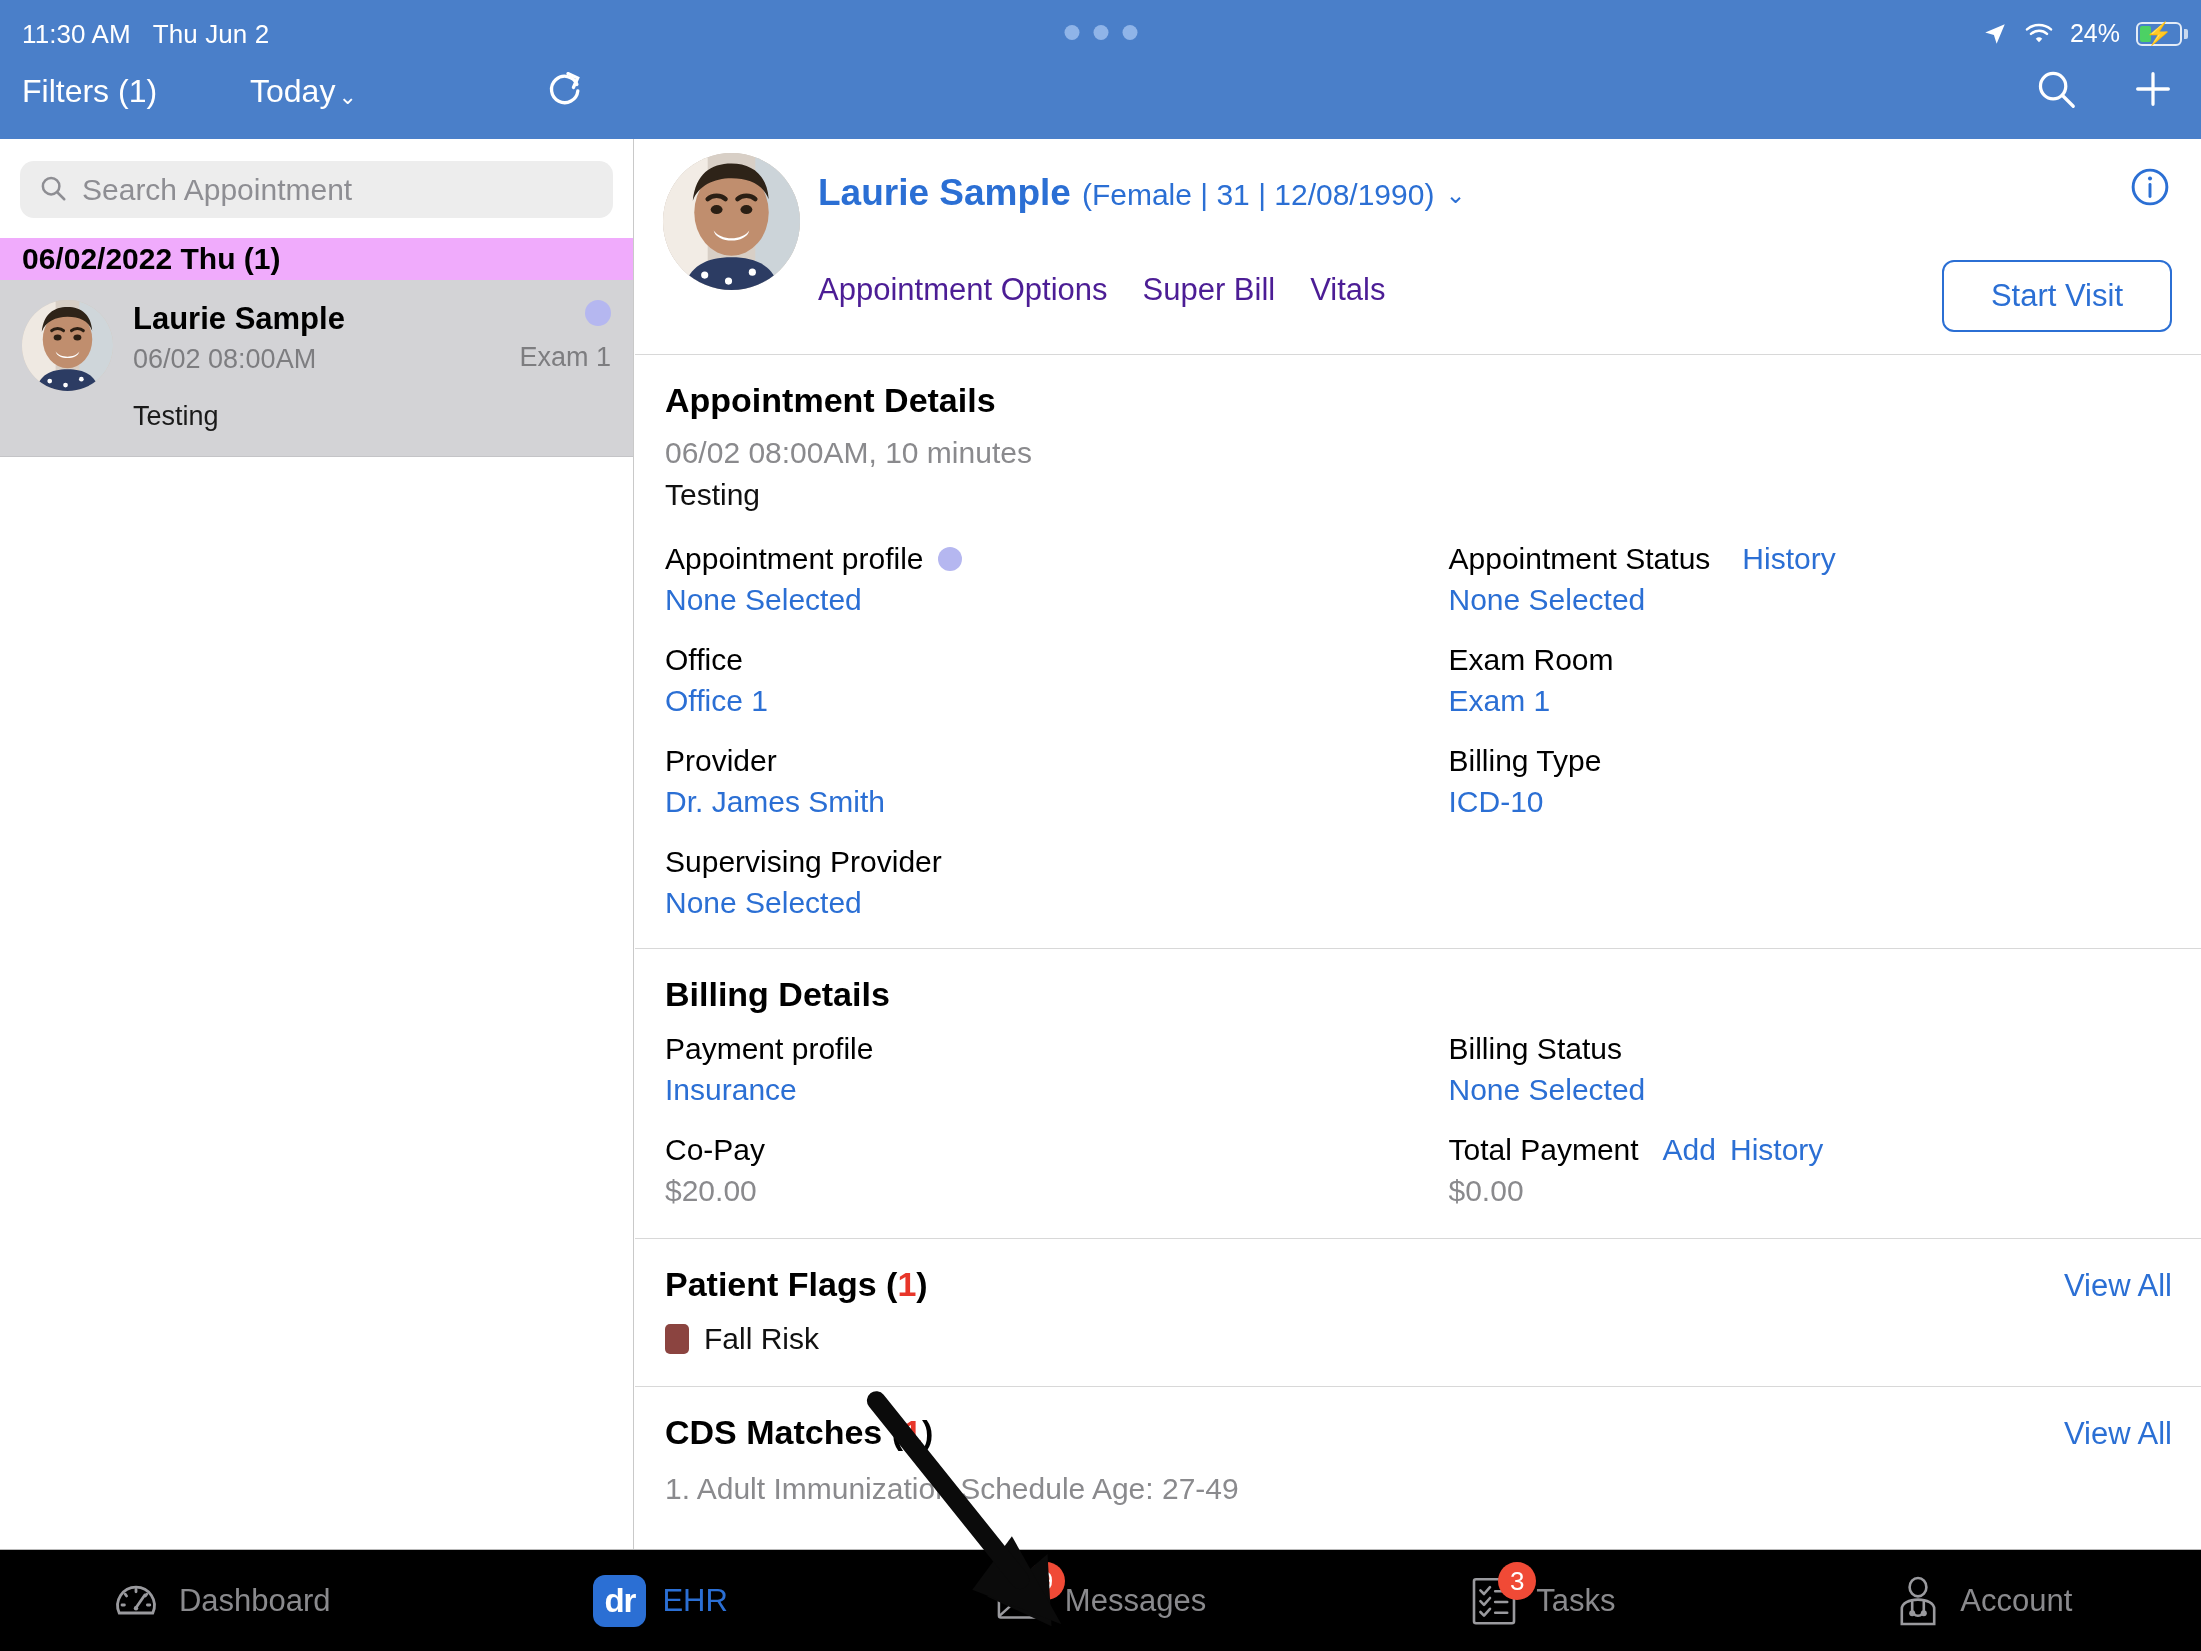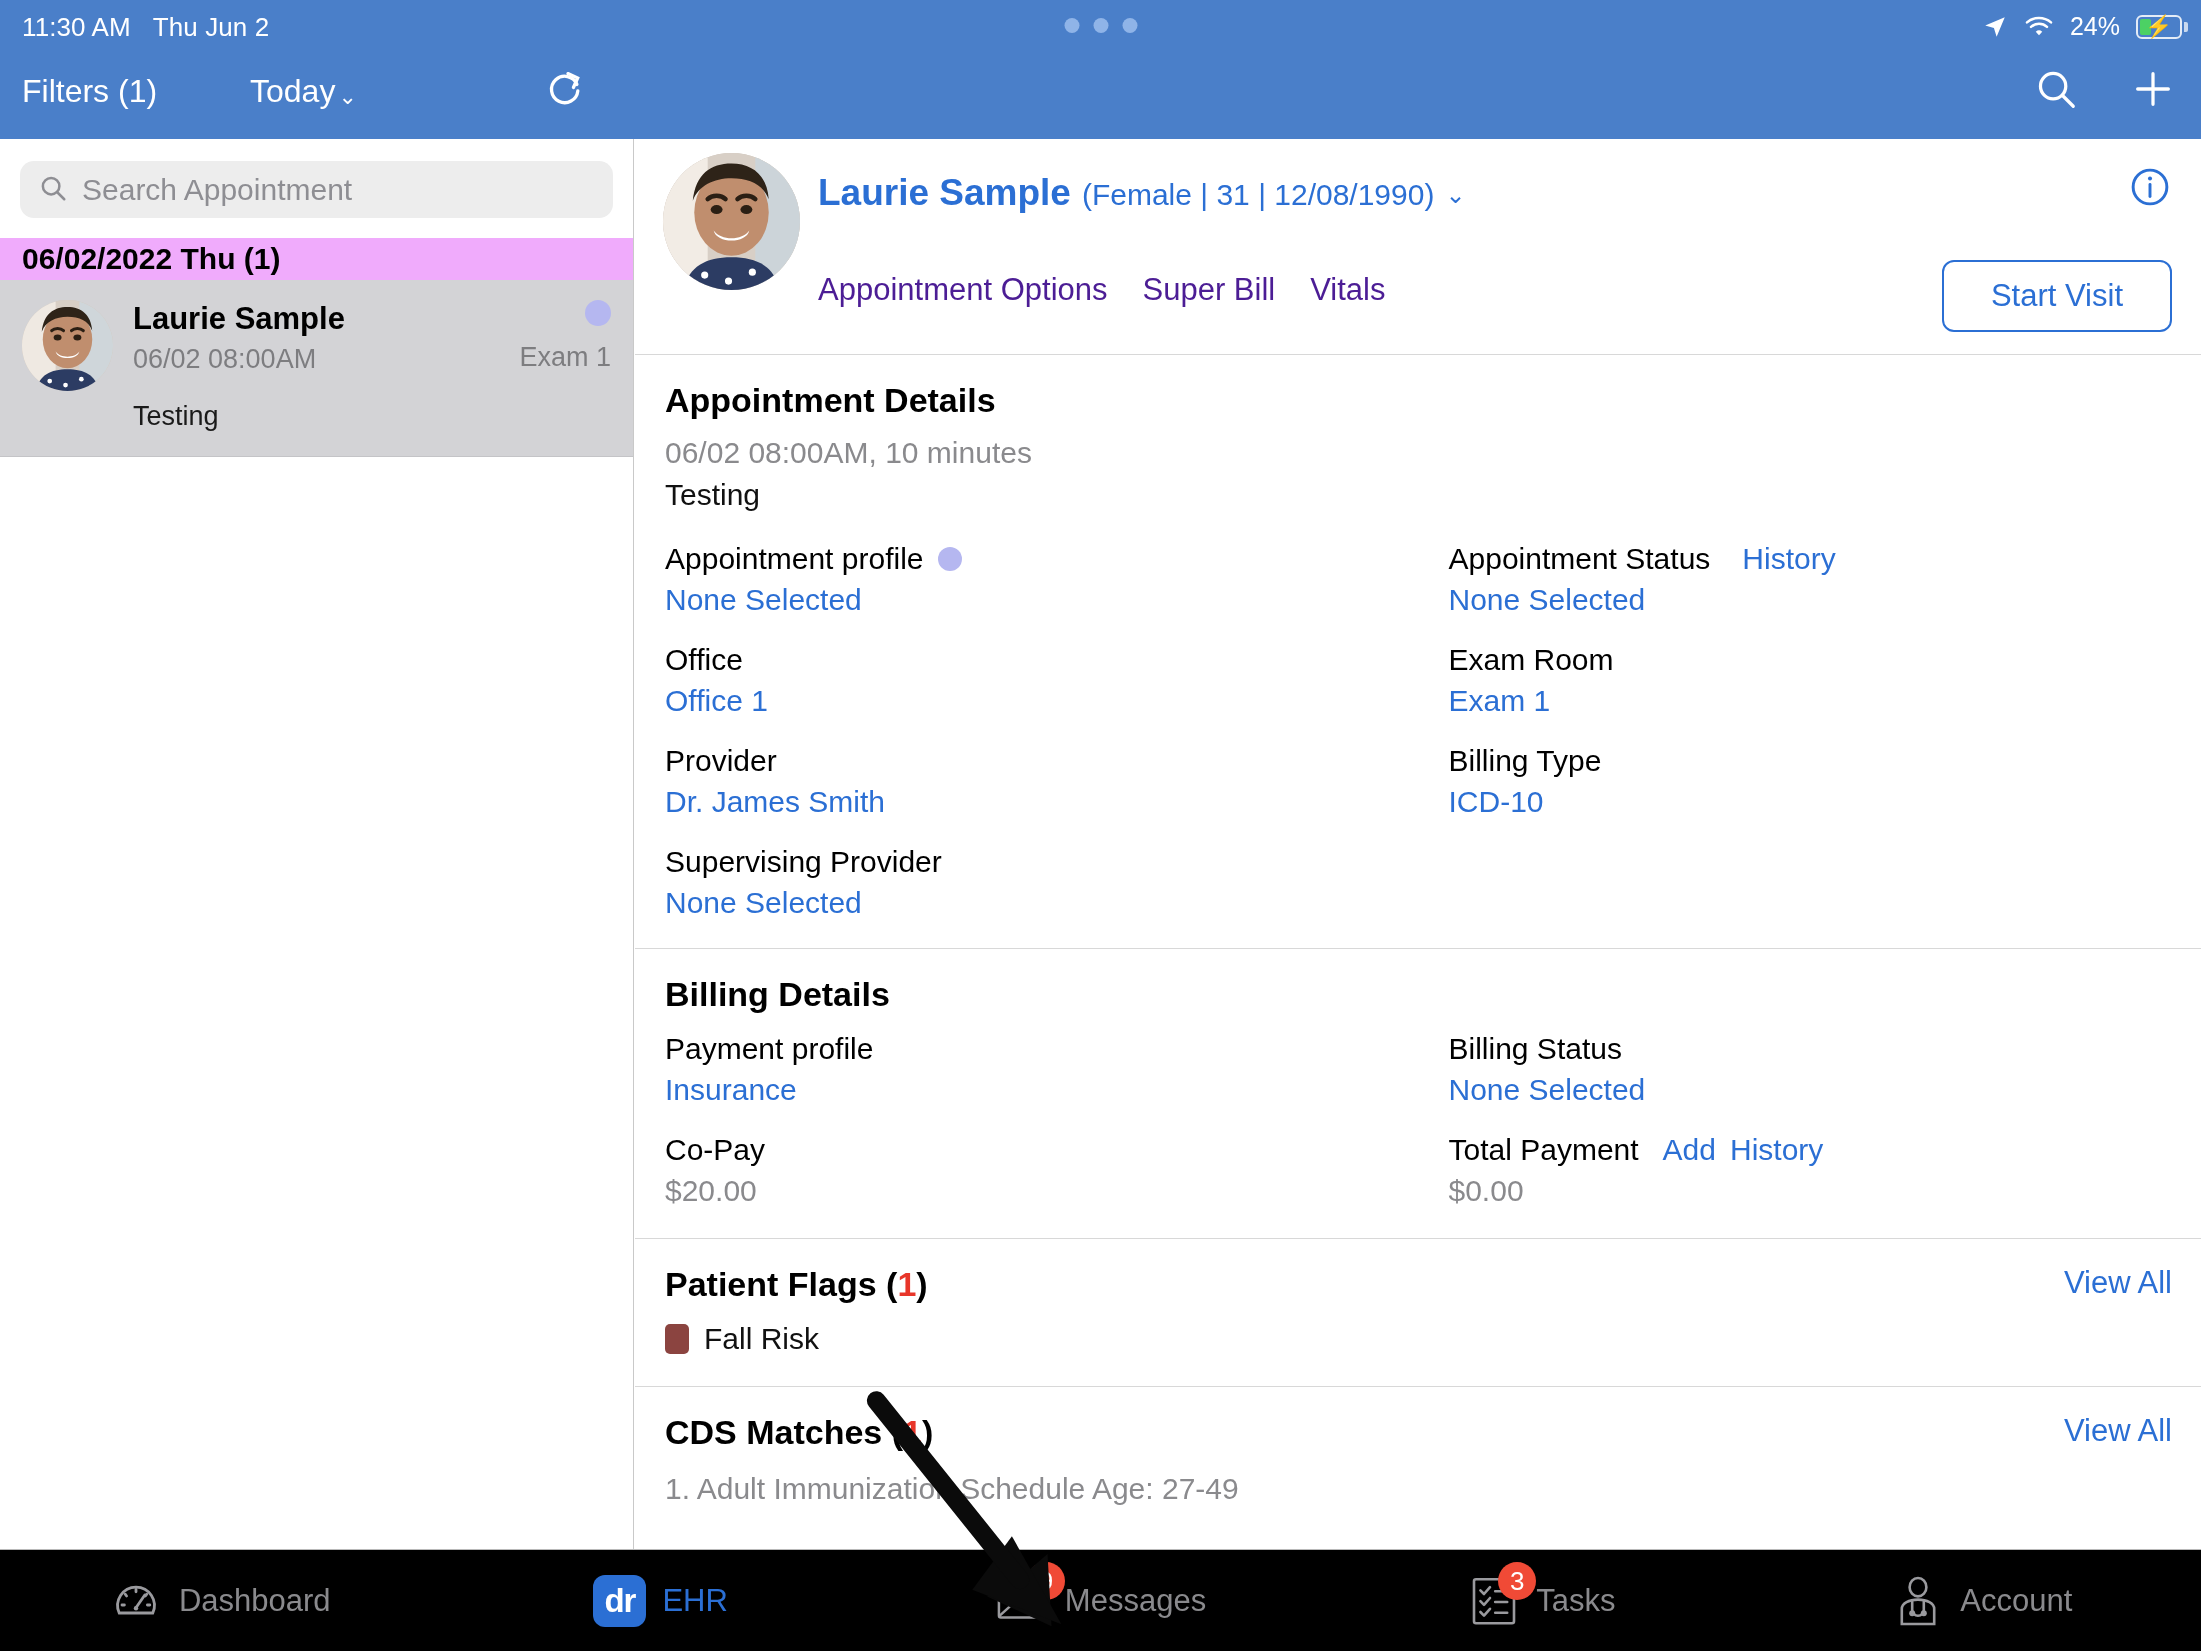--- a/index.html
+++ b/index.html
@@ -10,21 +10,21 @@
     overflow: hidden;
   }
   #app { position: relative; width: 2202px; height: 1651px; }
 
   
   .topbar {
     position: absolute; left: 0; top: 0; width: 2202px; height: 139px;
     background: #4a7fc9;
   }
   .statusrow {
-    position: absolute; left: 0; top: 8px; width: 2202px; height: 42px;
+    position: absolute; left: 0; top: 15px; width: 2202px; height: 42px;
     display: flex; align-items: center;
   }
   .status-left {
     position: absolute; left: 22px; top: 4px;
     display: flex; align-items: baseline; gap: 22px;
     color: #ffffff; font-size: 26px; letter-spacing: 0.1px;
   }
   .dots {
     position: absolute; left: 50%; transform: translateX(-50%); top: 10px;
     display: flex; gap: 14px;
@@ -143,21 +143,21 @@
   .col { width: 50%; }
   .col.right { padding-left: 30px; }
   .field { margin-bottom: 26px; }
   .field:last-child { margin-bottom: 0; }
   .f-label { font-size: 30px; color: #000; display: flex; align-items: center; gap: 14px; }
   .f-label .lnk { color: #2b6fd4; cursor: pointer; }
   .f-value { font-size: 30px; color: #2b6fd4; margin-top: 7px; cursor: pointer; }
   .f-value.plain { color: #8a8a8d; cursor: default; }
   .dot-lil { width: 24px; height: 24px; border-radius: 50%; background: #b5b7f0; }
 
-  .sec-head-row { display: flex; align-items: flex-start; justify-content: space-between; }
+  .sec-head-row { display: flex; align-items: flex-end; justify-content: space-between; }
   .view-all { font-size: 31px; color: #2b6fd4; cursor: pointer; }
   .count-red { color: #e8362a; }
   .flag-row { display: flex; align-items: center; gap: 15px; margin-top: 18px; }
   .flag-swatch { width: 24px; height: 30px; border-radius: 5px; background: #8b4440; }
   .flag-label { font-size: 30px; color: #111; }
   .cds-line { font-size: 30px; color: #8a8a8d; margin-top: 20px; }
 
   
   .tabbar {
     position: absolute; left: 0; bottom: 0; width: 2202px; height: 102px;

